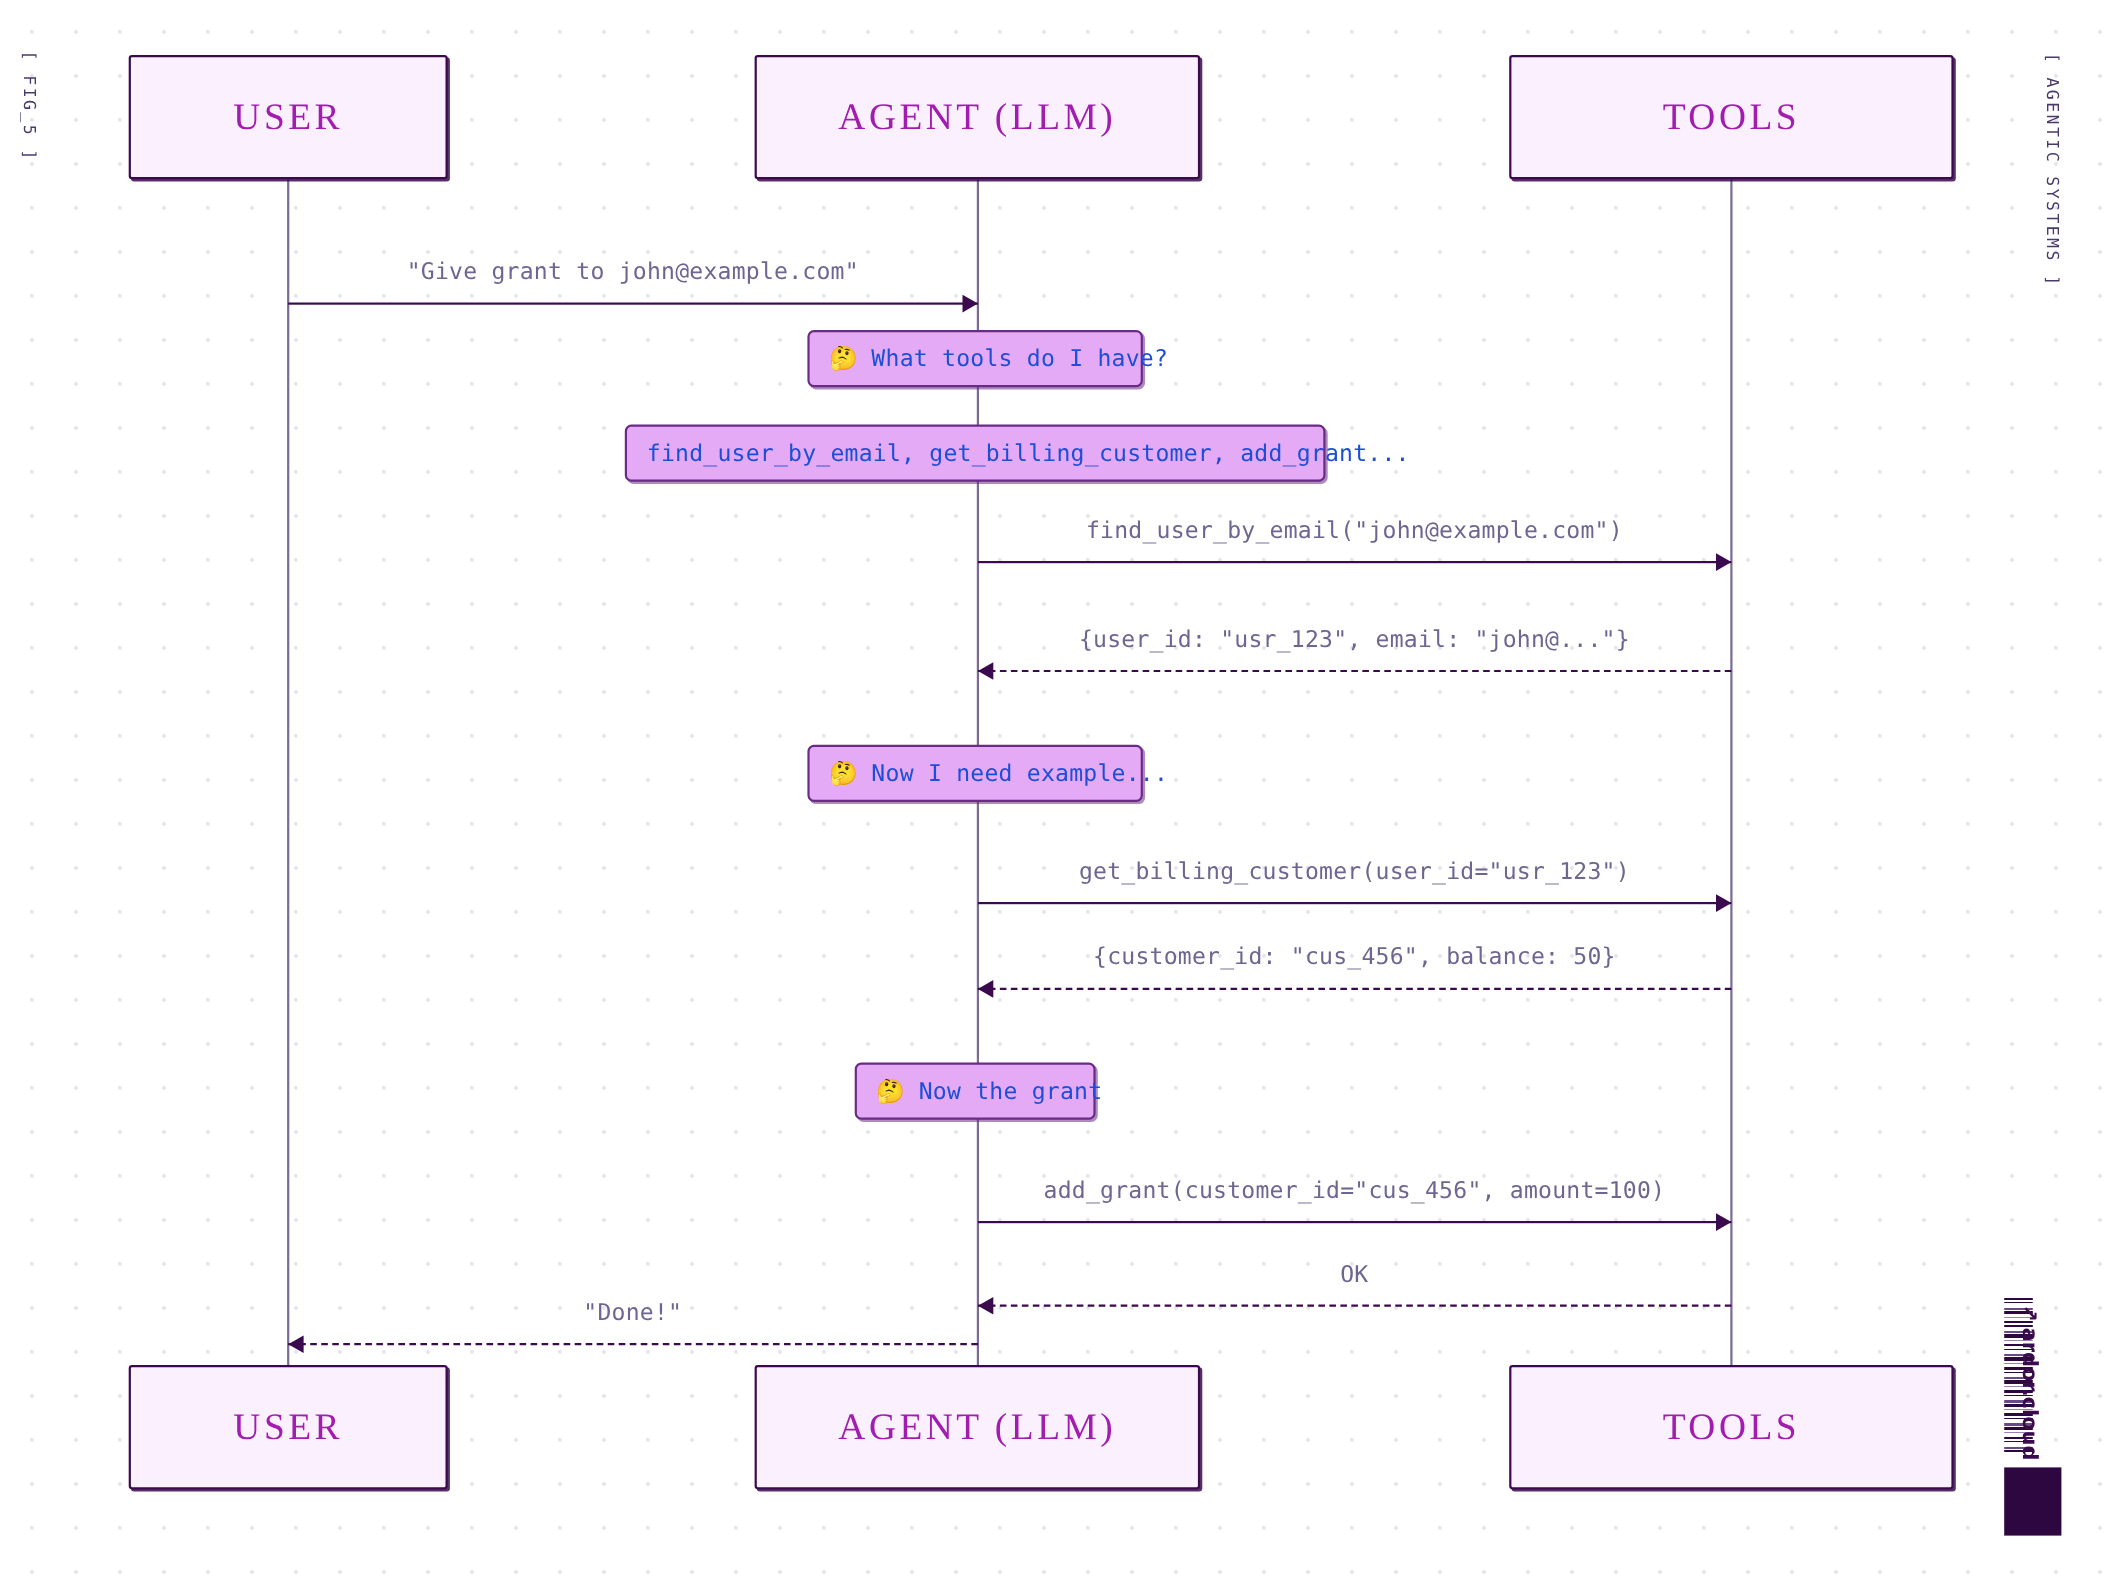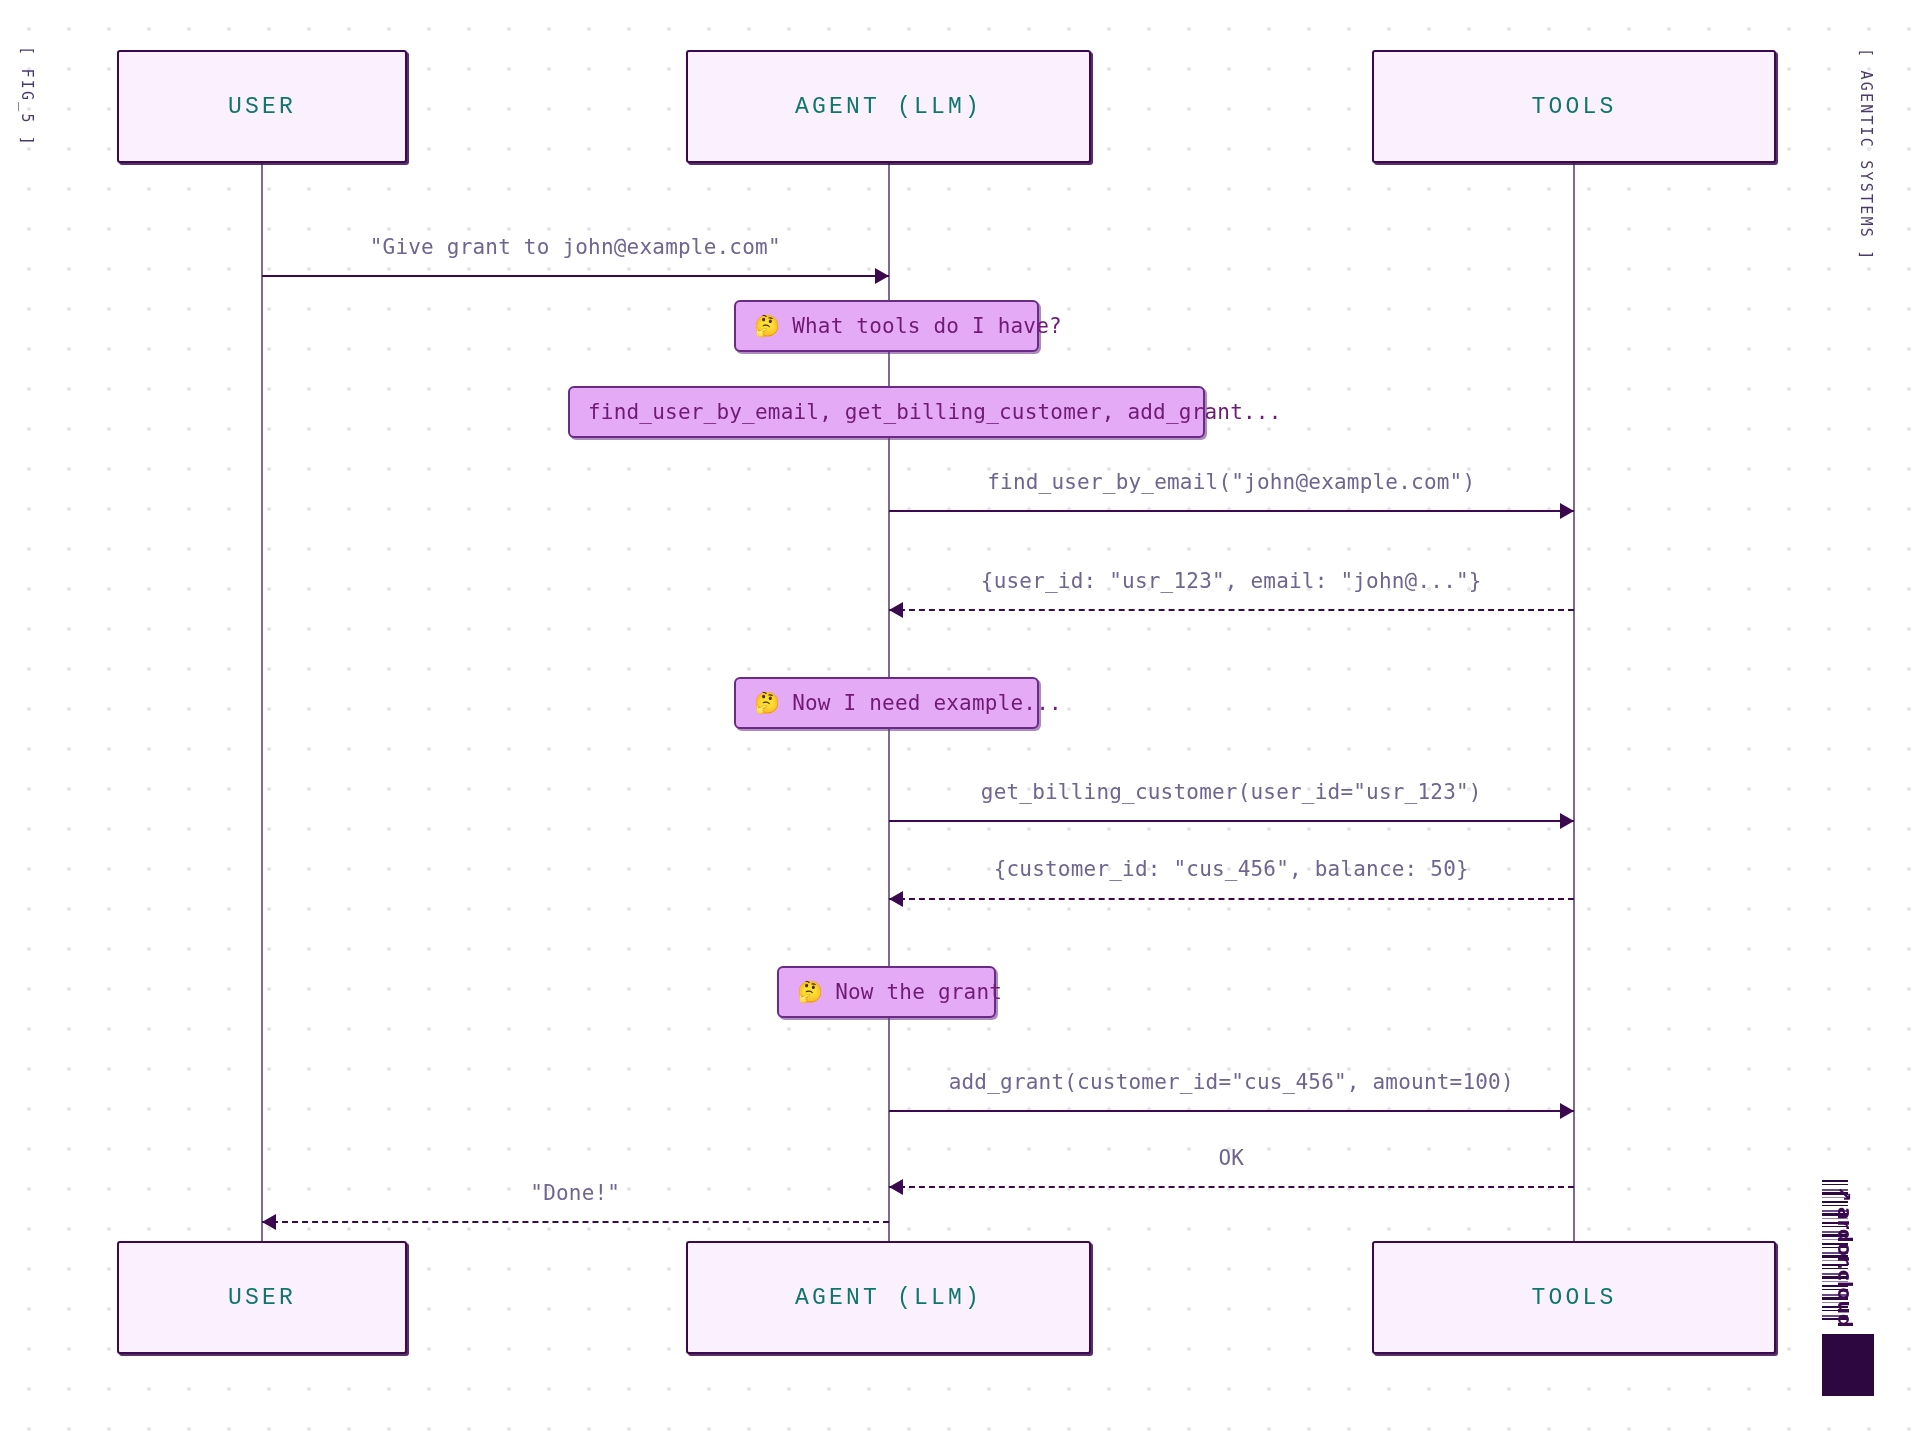--- a/index.html
+++ b/index.html
@@ -51,24 +51,24 @@
     box-sizing: border-box;
     background: #fbf0fd;
     border: 2.5px solid #3b0a4e;
     border-radius: 3px;
     display: flex;
     align-items: center;
     justify-content: center;
     box-shadow: 2px 2px 0 rgba(59,10,78,0.85);
   }
   .actor-label {
-    font-family: Liberation Mono, monospace;
-    font-size: 23px;
+    font-family: Liberation Serif, serif;
+    font-size: 34px;
     letter-spacing: 3.2px;
-    color: #0f766e;
+    color: #a21caf;
     white-space: nowrap;
   }
 
   
   .lifeline {
     position: absolute;
     width: 2px;
     background: #7a6a95;
   }
 
@@ -117,21 +117,21 @@
     box-shadow: 2px 2px 0 rgba(106,43,134,0.55);
   }
   .note-emoji {
     font-size: 21px;
     margin-right: 12px;
     line-height: 1;
   }
   .note-text {
     font-family: "DejaVu Sans Mono", "Liberation Mono", monospace;
     font-size: 21px;
-    color: #701a75;
+    color: #1d4ed8;
     white-space: nowrap;
     letter-spacing: 0.2px;
   }
 
   
   .barcode {
     position: absolute;
     left: 1822px;
     top: 1180px;
     width: 26px;

